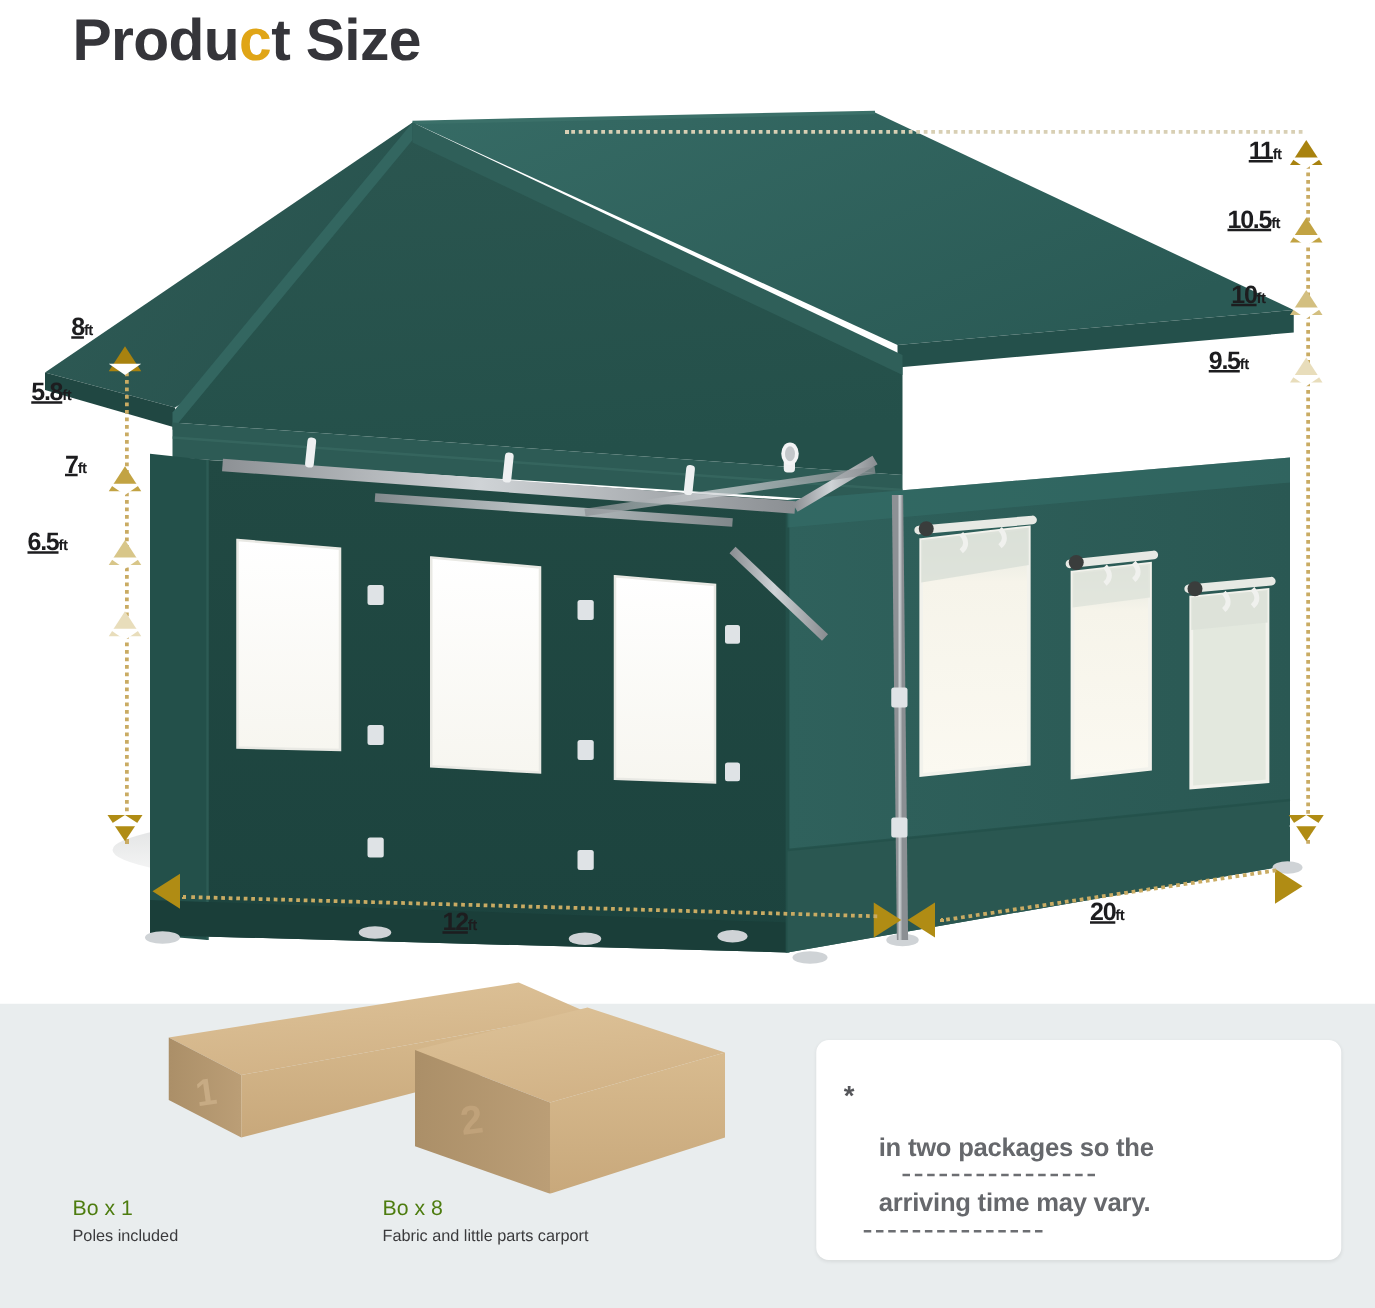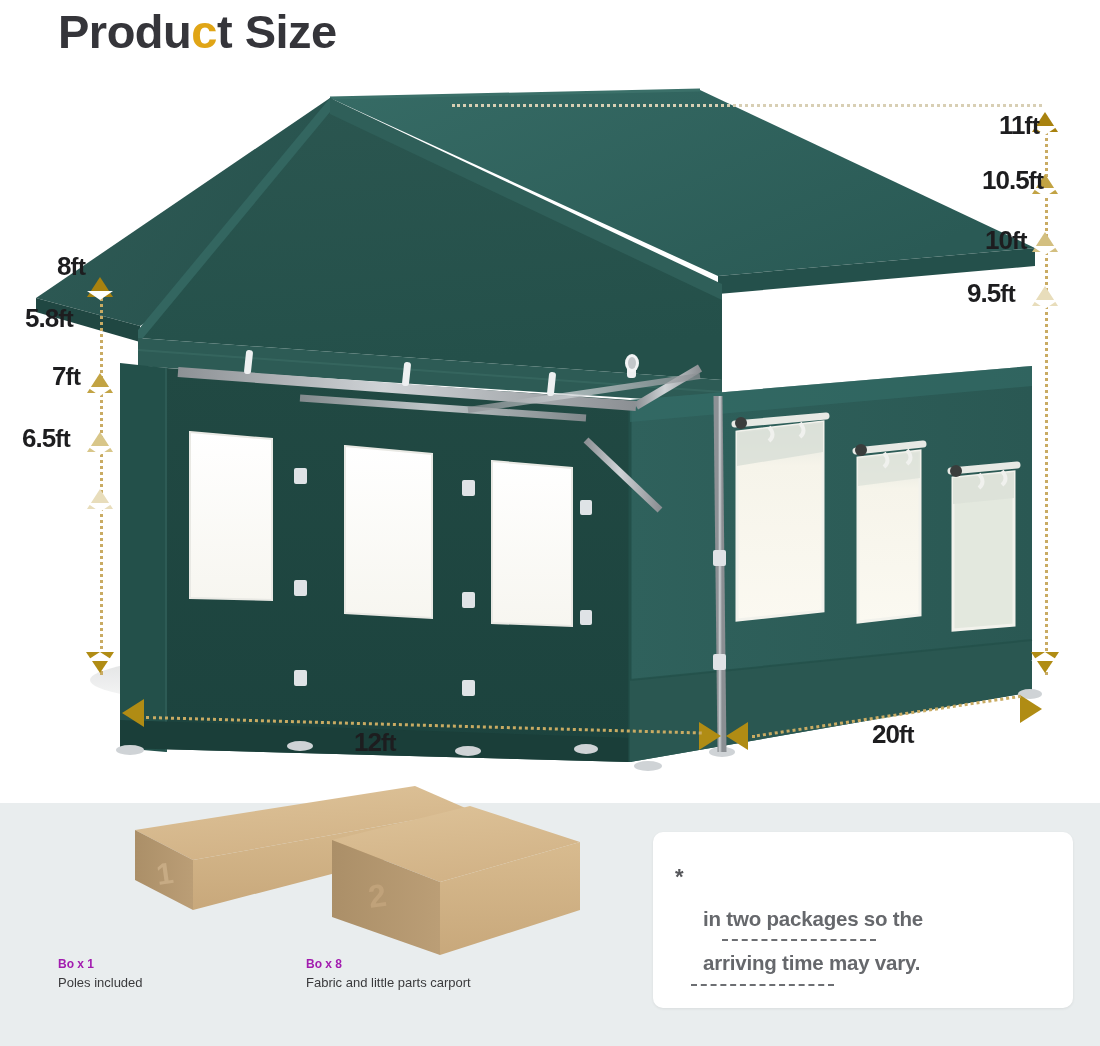--- a/index.html
+++ b/index.html
@@ -27,22 +27,22 @@
     position:absolute; left:0; top:803px; width:1100px; height:243px;
     background:#e9edee;
   }
 
   
   .dim {
     position:absolute; color:#1d1d1f;
     font-weight:600; white-space:nowrap;
     font-family:"Liberation Sans", sans-serif;
   }
-  .dim .n { font-size:26px; letter-spacing:-1px; }
-  .dim .u { font-size:24px; letter-spacing:-0.5px; }
+  .dim .n { font-size:20px; letter-spacing:-1px;text-decoration:underline; }
+  .dim .u { font-size:12px; letter-spacing:-0.5px; }
 
   
   .chev { position:absolute; width:0;height:0; }
   .chev.up {
     border-left:13px solid transparent;
     border-right:13px solid transparent;
     border-bottom:20px solid var(--c);
   }
   .chev.up::after{
     content:""; position:absolute; left:-13px; top:14px;
@@ -78,21 +78,21 @@
     border-left:3px dotted #c9ab63;
   }
   .doth {
     position:absolute; height:0;
     border-top:3px dotted #c9ab63;
   }
   .dotfine { border-color:#d8cfb4; }
 
   
   .bxlabel { position:absolute; white-space:nowrap; }
-  .bxlabel .t { font-size:12px; font-weight:bold; color:#a21caf; letter-spacing:0px; }
+  .bxlabel .t { font-size:17px; font-weight:normal; color:#4d7c0f; letter-spacing:0px; }
   .bxlabel .s { font-size:13px; color:#3a3a3c; margin-top:4px; }
 
   
   #note {
     position:absolute; left:653px; top:832px;
     width:420px; height:176px;
     background:#ffffff; border-radius:10px;
     box-shadow:0 1px 3px rgba(0,0,0,0.07);
   }
   #note .star { position:absolute; left:22px; top:32px; font-size:22px; color:#55565a; font-weight:bold; }

